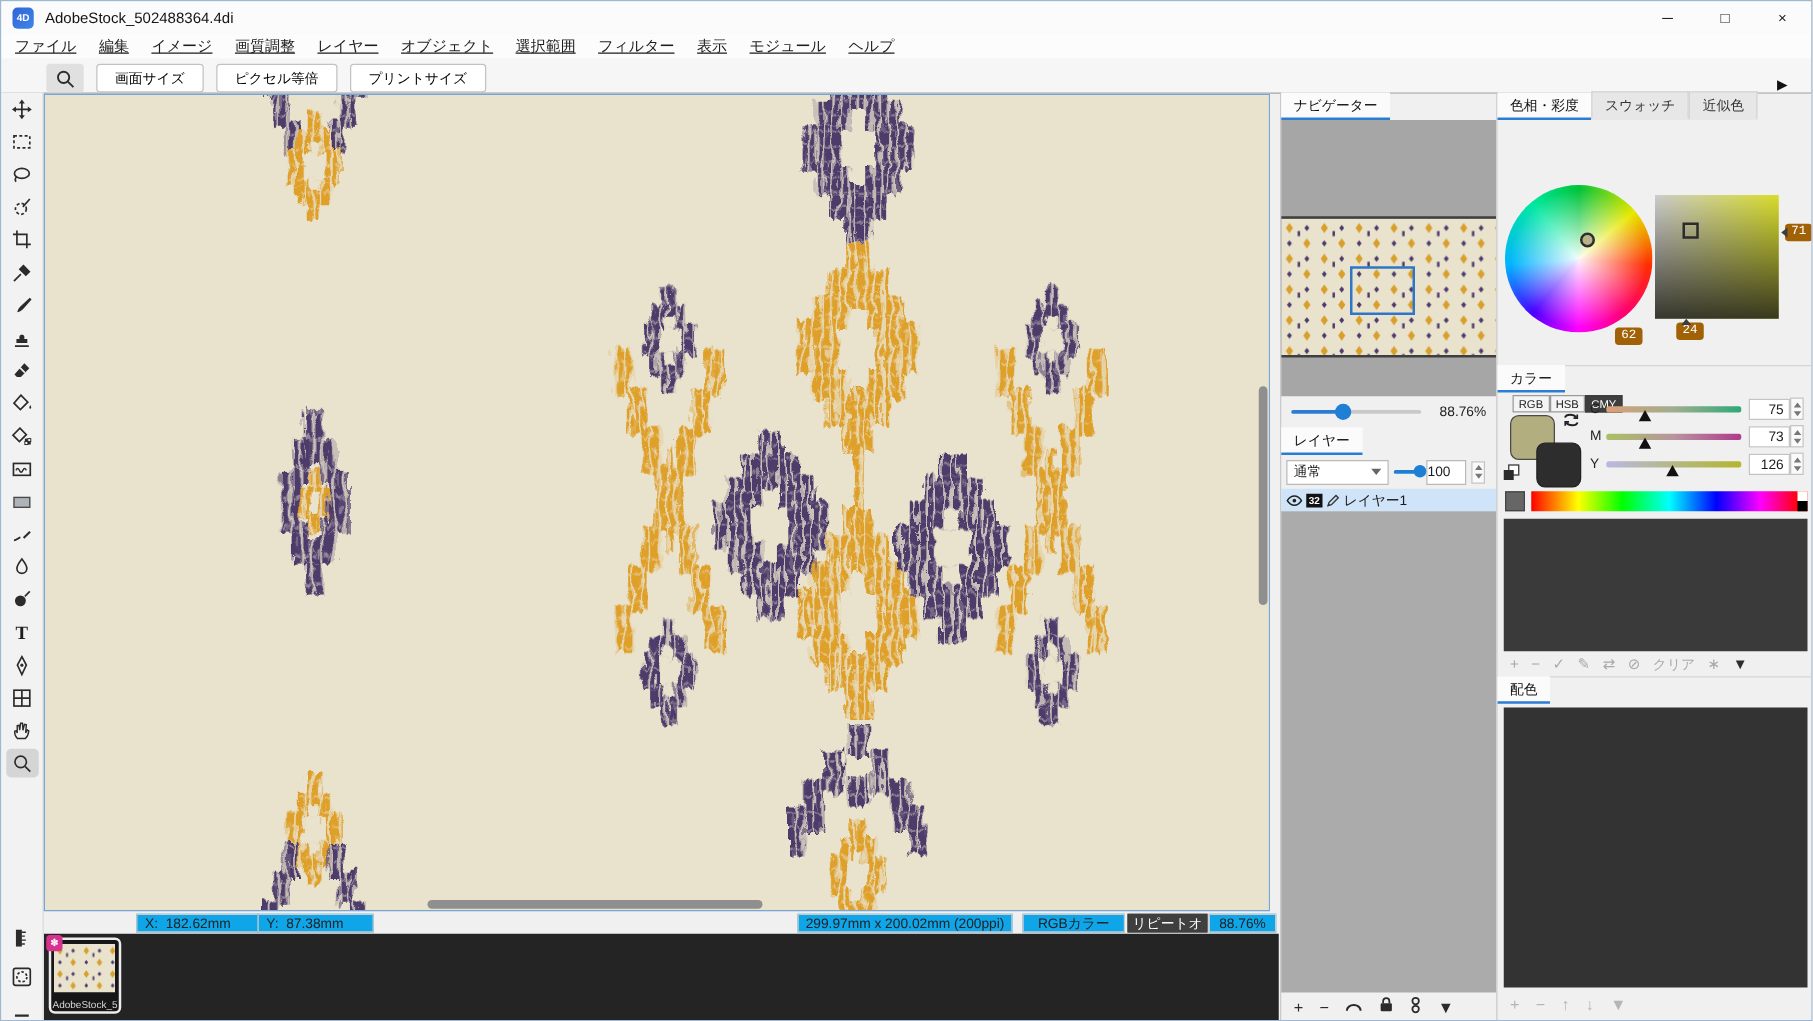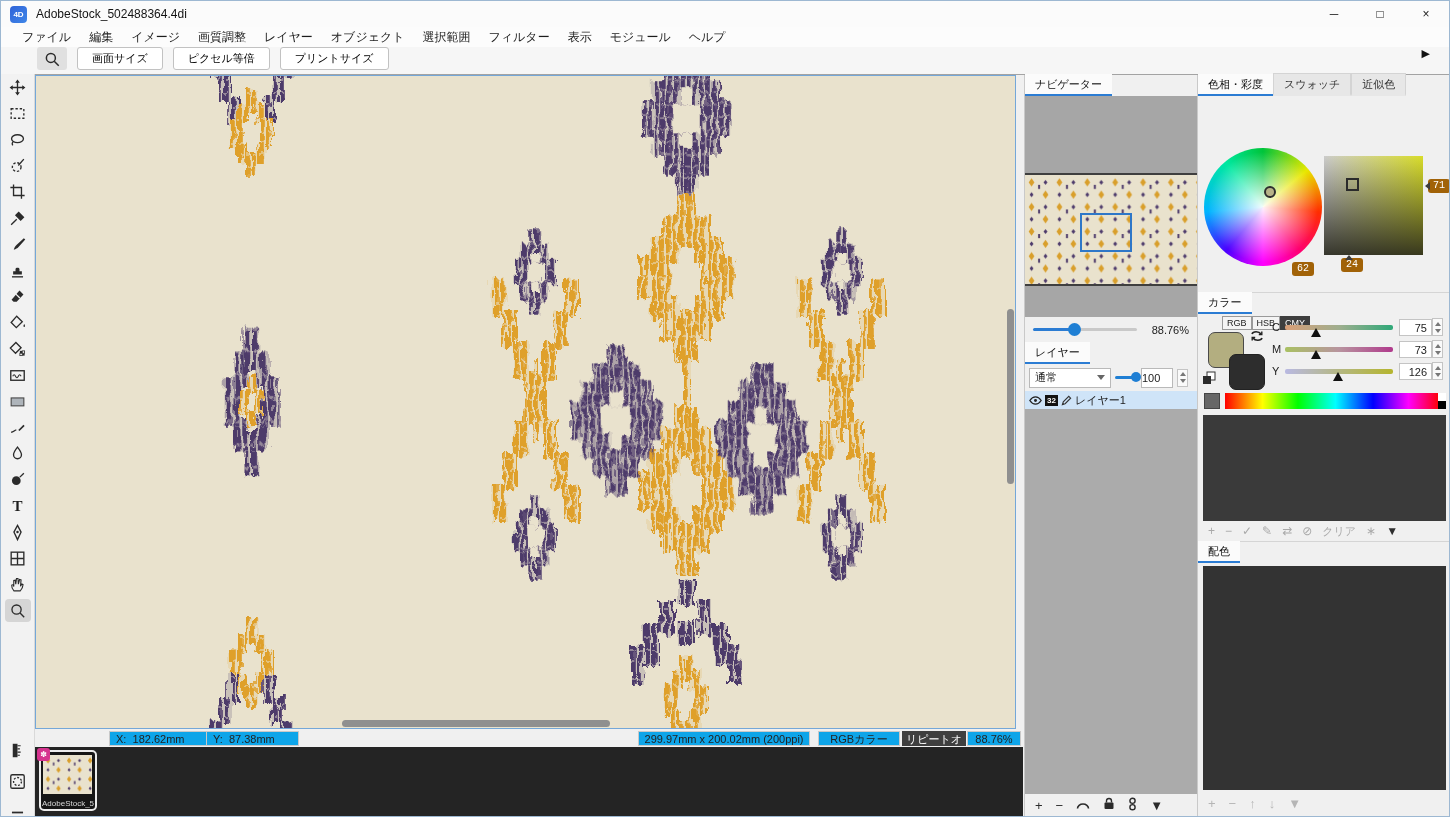--- a/index.html
+++ b/index.html
@@ -7,25 +7,25 @@
   .app{position:relative;width:1450px;height:817px;background:#f0f0f0;overflow:hidden;border:1px solid #9db8d2;box-sizing:border-box;}
 
   
   .titlebar{height:26px;display:flex;align-items:center;background:#fbfbfb;}
   .app-badge{width:17px;height:17px;margin-left:9px;border-radius:4px;background:linear-gradient(135deg,#2f63d8,#3f86e8);color:#fff;font-size:8px;font-weight:bold;display:flex;align-items:center;justify-content:center;flex:0 0 auto;}
   .wtitle{margin-left:9px;font-size:12px;color:#141414;}
   .win-controls{margin-left:auto;display:flex;height:100%;}
   .win-btn{width:46px;height:100%;display:flex;align-items:center;justify-content:center;font-size:12px;color:#222;}
 
   
-  .menubar{height:20px;display:flex;align-items:center;background:#fcfcfc;font-size:12px;padding-left:12px;}
+  .menubar{height:20px;display:flex;align-items:center;background:#fcfcfc;font-size:12px;padding-left:2px;text-decoration:underline;}
   .menu-item{padding:0 9px;cursor:default;}
 
   
-  .optionsbar{height:27px;background:#f6f6f6;border-bottom:1px solid #a3a3a3;display:flex;align-items:flex-start;position:relative;}
+  .optionsbar{height:27px;background:#f6f6f6;border-bottom:1px solid #a3a3a3;display:flex;align-items:flex-end;position:relative;}
   .tool-indicator{width:30px;height:23px;margin-left:36px;background:#e0e0e0;border-radius:3px;display:flex;align-items:center;justify-content:center;}
   .opt-btn{margin-left:10px;padding:3px 14px;font-size:11px;background:#fff;border:1px solid #c2c2c2;border-radius:3px;cursor:default;}
   .panel-arrow{position:absolute;right:19px;font-size:11px;color:#111;}
 
   
   .tool-strip{position:absolute;left:0;top:73px;width:33px;bottom:0;background:#f2f2f2;border-right:1px solid #d9d9d9;}
   .tool{width:33px;height:26.2px;display:flex;align-items:center;justify-content:center;}
   .tool .ibox{width:26px;height:23px;display:flex;align-items:center;justify-content:center;border-radius:4px;}
   .tool.active .ibox{background:#d5d5d5;}
   .tool svg{display:block;}
@@ -101,21 +101,21 @@
   .sv-marker{position:absolute;left:22px;top:22px;width:9px;height:9px;border:2px solid #2b2b2b;}
   .badge{position:absolute;background:#a16207;color:#fff;font-size:10px;height:14px;line-height:14px;padding:0 5px;border-radius:3px;font-family:Liberation Mono, monospace;}
   .badge.pl::before{content:"";position:absolute;left:-7px;top:3px;border:4px solid transparent;border-right:5px solid #3d3d3d;}
   .badge.pu::before{content:"";position:absolute;left:4px;top:-7px;border:4px solid transparent;border-bottom:5px solid #3d3d3d;}
   #badge-hue{left:46px;top:166px;margin-left:48px;}
   #badge-sv-y{left:230px;top:83px;}
   #badge-sv-x{left:143px;top:162px;}
   .hsep{border-top:1px solid #d5d5d5;margin:0;}
 
   .color-body{position:relative;height:77px;}
-  .modes{position:absolute;left:24px;top:2px;display:flex;}
+  .modes{position:absolute;left:12px;top:2px;display:flex;}
   .mode{font-size:9px;padding:1px 4px;background:#f4f4f4;border:1px solid #9a9a9a;color:#222;}
   .mode.active{background:#3e3e3e;color:#fff;border-color:#3e3e3e;}
   .fg-swatch{position:absolute;left:10px;top:18px;width:36px;height:36px;border-radius:7px;border:1.5px solid #4a4a4a;box-sizing:border-box;}
   .bg-swatch{position:absolute;left:31px;top:40px;width:36px;height:36px;border-radius:7px;border:1.5px solid #222;box-sizing:border-box;}
   .swap-ic{position:absolute;left:51px;top:14px;}
   .reset-ic{position:absolute;left:4px;top:57px;}
   .sl-row{position:absolute;left:74px;height:18px;display:flex;align-items:center;}
   .sl-label{width:13px;font-size:11px;color:#222;}
   .sl-track{width:108px;height:5px;position:relative;border-radius:2px;}
   .g-c{background:linear-gradient(to right,#d99f78,#9fae8e 50%,#2ea878);}

